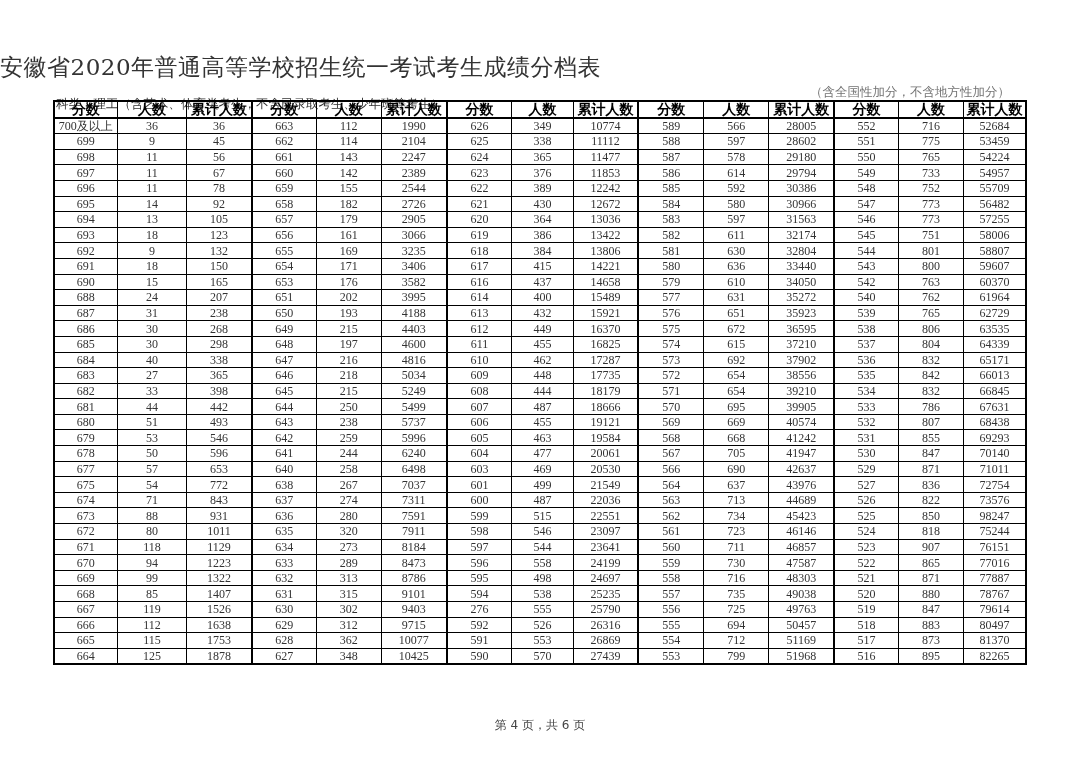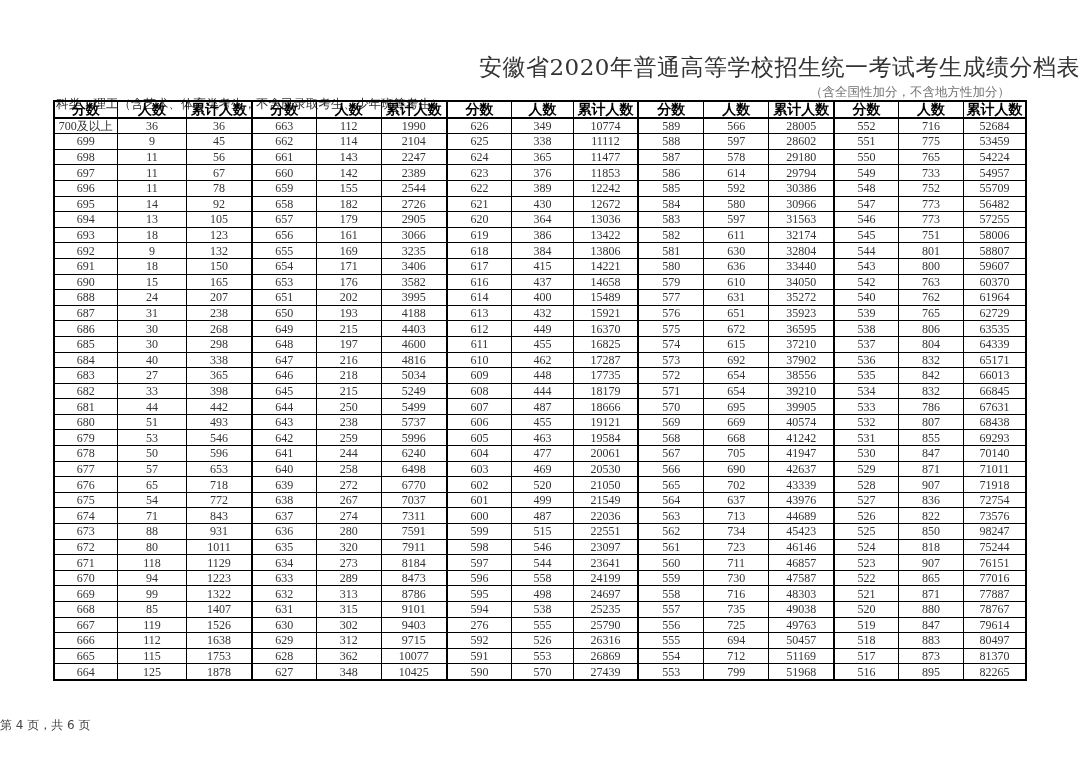--- a/index.html
+++ b/index.html
@@ -3,21 +3,21 @@
   <meta charset="utf-8">
   <style>
     html, body { margin: 0; padding: 0; background: #ffffff; }
     body {
       width: 1080px; height: 763px; position: relative; overflow: hidden;
       font-family: "DejaVu Serif", "Liberation Serif", serif;
       color: #222;
     }
     .title {
       position: absolute; left: 0; top: 52px; width: 1080px;
-      text-align: right; font-size: 23px; letter-spacing: 0.5px; color: #333;
+      text-align: left; font-size: 23px; letter-spacing: 0.5px; color: #333;
       font-family: "DejaVu Serif", serif;
     }
     .subtitle-left {
       position: absolute; left: 56px; top: 84px; font-size: 12.5px; color: #333; margin-top: 12px;
     }
     .subtitle-right {
       position: absolute; right: 70px; top: 84px; font-size: 12.5px; color: #737373;
     }
     table.grid {
       position: absolute; left: 53px; top: 100px;
@@ -39,21 +39,21 @@
       font-family: "Liberation Serif", "DejaVu Serif", serif;
     }
     table.grid th {
       font-weight: bold; color: #000; font-size: 14px;
       font-family: "DejaVu Sans", sans-serif;
       border-bottom: 2.5px solid #000;
     }
     table.grid th.grp-start, table.grid td.grp-start { border-left: 2.5px solid #000; }
     .footer {
       position: absolute; left: 0; top: 717px; width: 1080px;
-      text-align: left; font-size: 12px; color: #444;
+      text-align: center; font-size: 12px; color: #444;
       font-family: "DejaVu Sans", sans-serif;
     }
     .watermark {
       position: absolute; left: 330px; top: 430px; width: 380px; height: 60px;
       transform: rotate(-40deg);
       font-size: 48px; color: rgba(200,200,200,0.35);
       font-family: "DejaVu Sans", sans-serif; font-weight: bold;
       pointer-events: none; text-align: center;
     }
   </style>
@@ -489,37 +489,20 @@
         <td>469</td>
         <td>20530</td>
         <td class="grp-start">566</td>
         <td>690</td>
         <td>42637</td>
         <td class="grp-start">529</td>
         <td>871</td>
         <td>71011</td>
       </tr>
       <tr>
-        <td>676</td>
-        <td>65</td>
-        <td>718</td>
-        <td class="grp-start">639</td>
-        <td>272</td>
-        <td>6770</td>
-        <td class="grp-start">602</td>
-        <td>520</td>
-        <td>21050</td>
-        <td class="grp-start">565</td>
-        <td>702</td>
-        <td>43339</td>
-        <td class="grp-start">528</td>
-        <td>907</td>
-        <td>71918</td>
-      </tr>
-      <tr>
         <td>675</td>
         <td>54</td>
         <td>772</td>
         <td class="grp-start">638</td>
         <td>267</td>
         <td>7037</td>
         <td class="grp-start">601</td>
         <td>499</td>
         <td>21549</td>
         <td class="grp-start">564</td>

